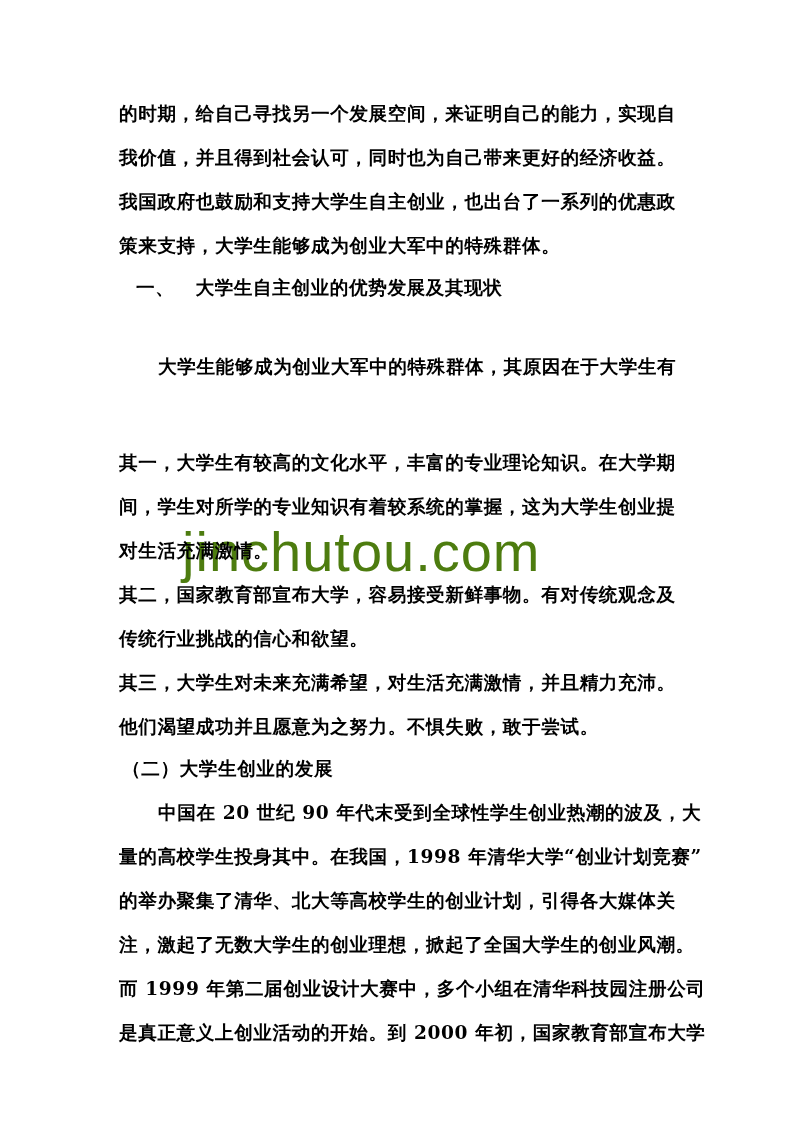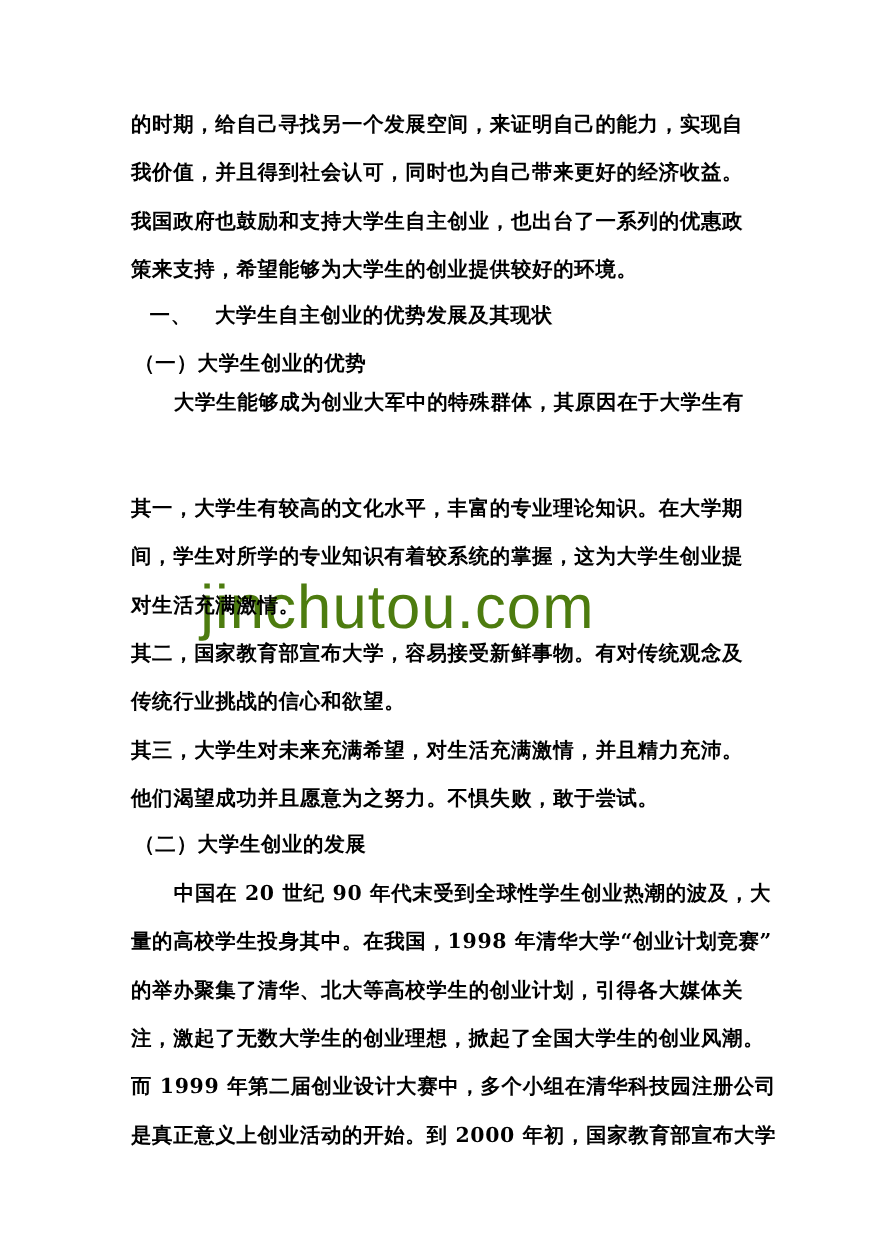--- a/index.html
+++ b/index.html
@@ -51,23 +51,22 @@
   </style>
 </head>
 <body>
 
 <div class="page">
   <div class="watermark">jinchutou.com</div>
   <div class="content">
     <div class="line" style="top:102px">的时期，给自己寻找另一个发展空间，来证明自己的能力，实现自</div>
     <div class="line" style="top:146px">我价值，并且得到社会认可，同时也为自己带来更好的经济收益。</div>
     <div class="line" style="top:190px">我国政府也鼓励和支持大学生自主创业，也出台了一系列的优惠政</div>
-    <div class="line" style="top:234px">策来支持，希望能够为大学生的创业提供较好的环境。</div>
+    <div class="line" style="top:234px">策来支持，大学生能够成为创业大军中的特殊群体。</div>
     <div class="line" style="top:276px; word-spacing:14px;margin-left:17px;">一、  大学生自主创业的优势发展及其现状</div>
-    <div class="line sub" style="top:319px">（一）大学生创业的优势</div>
     <div class="line indent" style="top:355px">大学生能够成为创业大军中的特殊群体，其原因在于大学生有</div>
     <div class="line" style="top:451px">其一，大学生有较高的文化水平，丰富的专业理论知识。在大学期</div>
     <div class="line" style="top:495px">间，学生对所学的专业知识有着较系统的掌握，这为大学生创业提</div>
     <div class="line" style="top:539px">对生活充满激情。</div>
     <div class="line" style="top:583px">其二，国家教育部宣布大学，容易接受新鲜事物。有对传统观念及</div>
     <div class="line" style="top:671px">其三，大学生对未来充满希望，对生活充满激情，并且精力充沛。</div>
     <div class="line" style="top:627px">传统行业挑战的信心和欲望。</div>
     <div class="line" style="top:715px">他们渴望成功并且愿意为之努力。不惧失败，敢于尝试。</div>
     <div class="line sub" style="top:757px">（二）大学生创业的发展</div>
     <div class="line indent" style="top:801px">中国在 20 世纪 90 年代末受到全球性学生创业热潮的波及，大</div>

